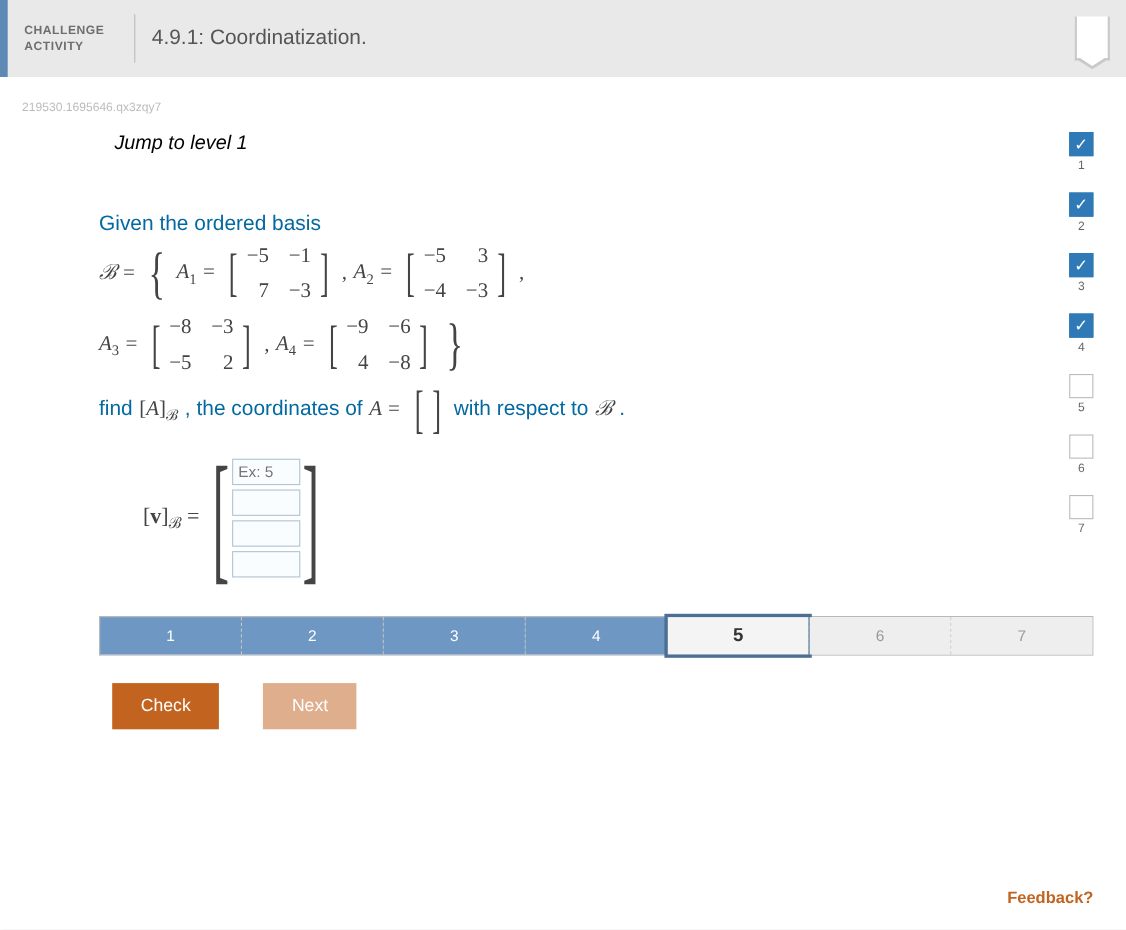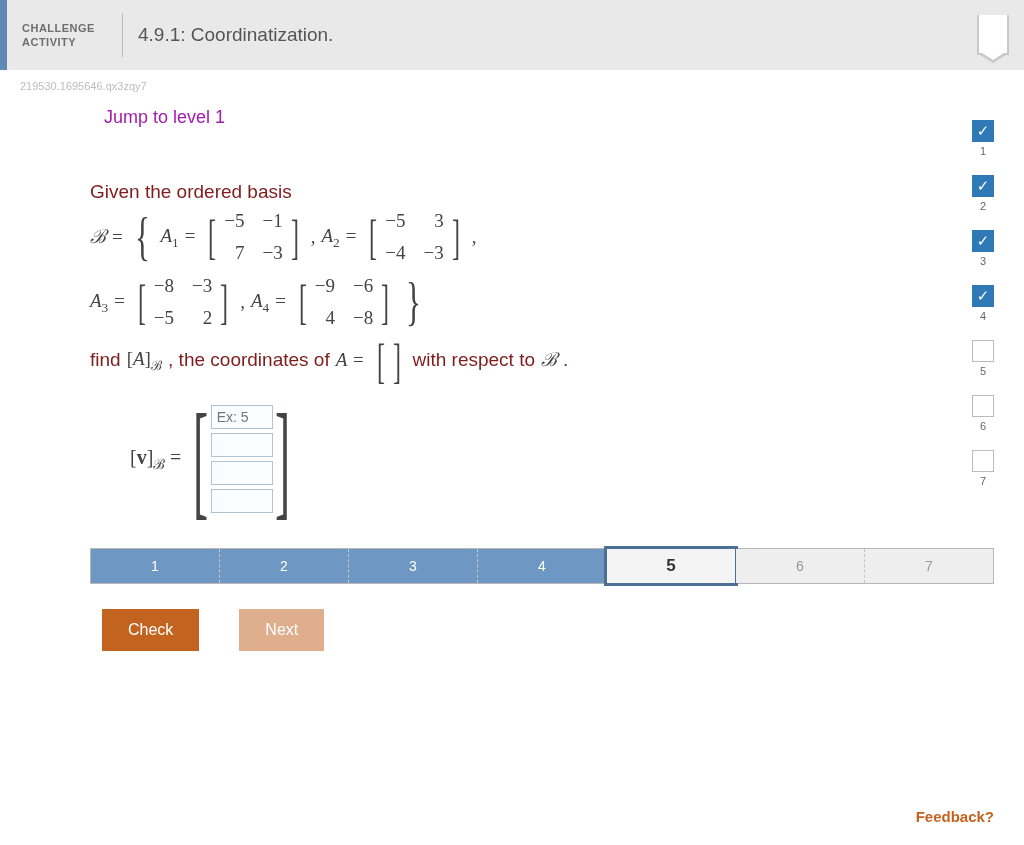--- a/index.html
+++ b/index.html
@@ -70,41 +70,42 @@
     width: 0;
     height: 0;
     border-left: 14px solid transparent;
     border-right: 14px solid transparent;
     border-top: 9px solid #fff;
     z-index: 1;
   }
   .activity-id {
     font-size: 11px;
     color: #bcbcbc;
-    padding: 10px 20px 0 20px;
+    padding: 22px 20px 0 20px;
   }
   .content-area {
     padding: 15px 30px 30px 90px;
     position: relative;
   }
   .jump-link {
-    color: #a21caf;
+    color: #000000;
     font-size: 18px;
     margin: 0 0 50px 14px;
     display: block;
     text-decoration: none;
+    font-style: italic;
   }
   .problem {
     font-size: 19px;
     color: #444;
     line-height: 1.5;
     margin-bottom: 30px;
     font-family: Georgia, "Times New Roman", serif;
   }
-  .sans { font-family: "Helvetica Neue", Arial, sans-serif; color:#7f1d1d; }
+  .sans { font-family: "Helvetica Neue", Arial, sans-serif; color:#0369a1; }
   .math-row { display:flex; align-items:center; flex-wrap:wrap; gap:4px 6px; margin-bottom:4px;}
   .cal { font-family: Georgia, serif; }
   .ital { font-style: italic; }
   .sub { font-size: 0.7em; vertical-align: sub; font-style: normal;}
   .matrix {
     display: inline-flex;
     align-items: center;
     margin: 0 2px;
   }
   .bracket {

